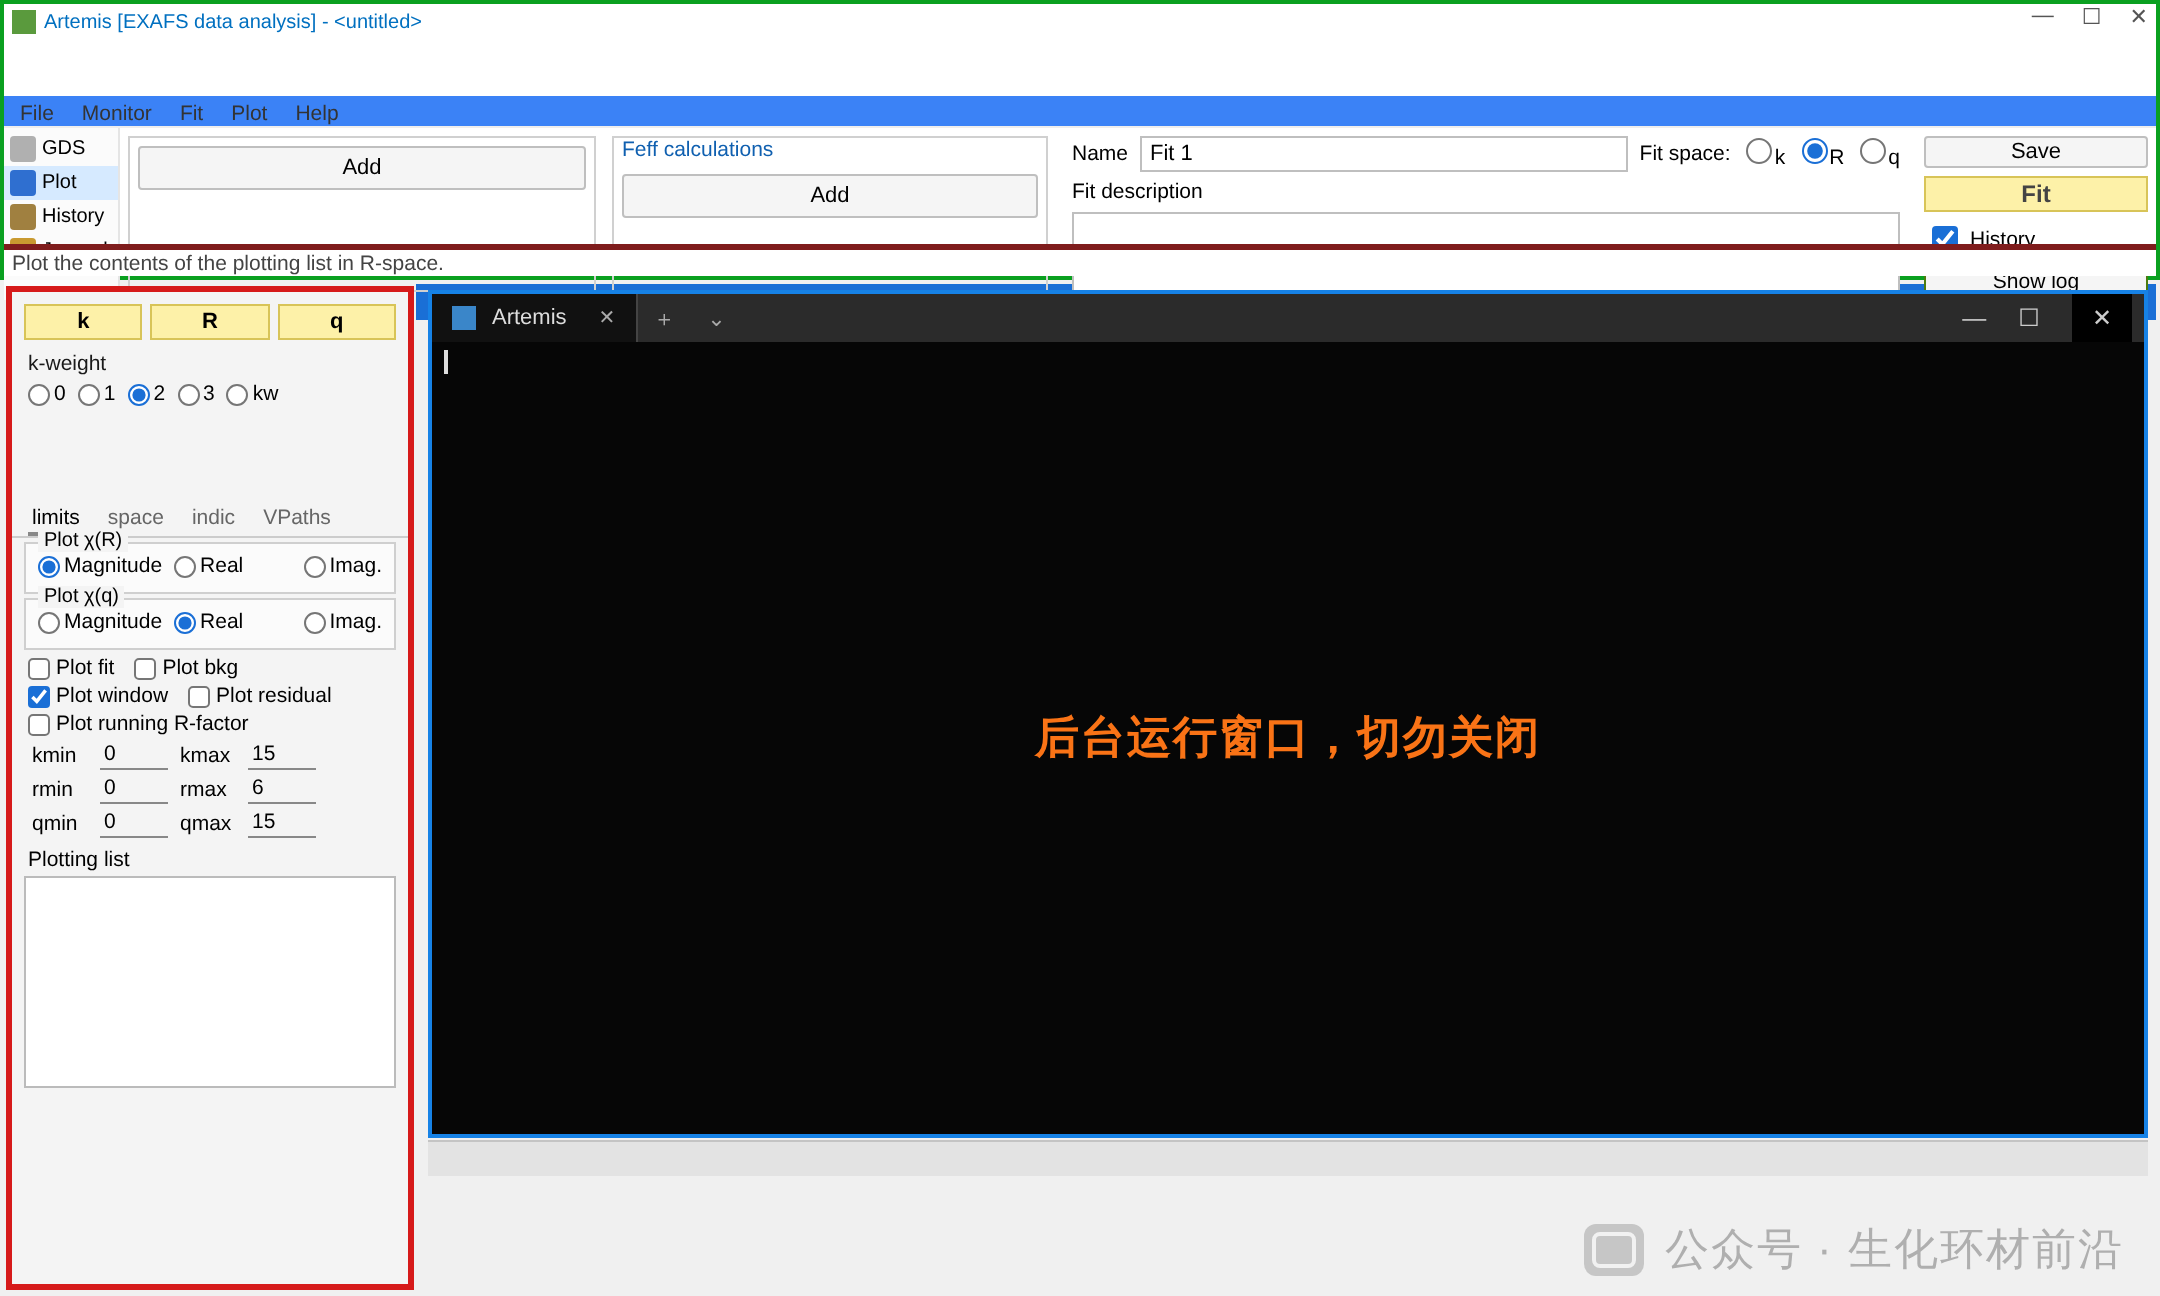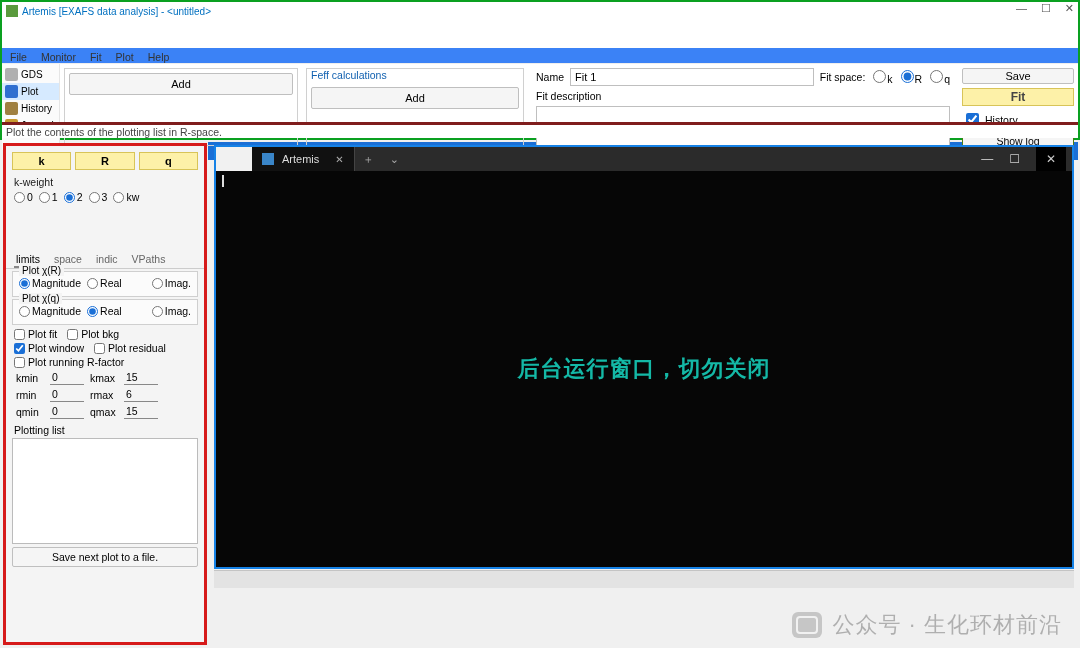--- a/index.html
+++ b/index.html
@@ -57,29 +57,29 @@
   .range-row input{ width:34px; height:15px; border:none; border-bottom:1px solid #888; background:transparent; font-size:10.5px; padding:0 2px;}
   .plist-title{ padding:4px 8px 2px;}
   .plist-box{ margin:0 6px; height:106px; border:1px solid #bbb; background:#fff;}
   .freeze-row{ display:flex; align-items:center; justify-content:space-between; padding:4px 6px; gap:6px;}
   .freeze-row label{ display:flex; align-items:center; gap:3px;}
   .clear-btn{ width:84px; height:20px; border:1px solid #bfbfbf; background:#f5f5f5; font-size:10.5px; border-radius:2px;}
   .savefile-btn{ display:block; width:calc(100% - 12px); margin:3px 6px 4px; height:20px; border:1px solid #bfbfbf; background:#f5f5f5; font-size:10.5px; border-radius:2px;}
 
   
   .console-wrap{ position:absolute; left:214px; top:145px; width:860px; height:424px; border:2px solid #1682e6; background:#f1f1f1; }
-  .console-titlebar{ height:24px; background:#2b2b2b; display:flex; align-items:center; color:#ddd; font-size:11px; position:relative;margin-left:36px;}
+  .console-titlebar{ height:24px; background:#2b2b2b; display:flex; align-items:center; color:#ddd; font-size:11px; position:relative;}
   .ct-tab{ height:24px; background:#111; display:flex; align-items:center; padding:0 10px; gap:8px; border-right:1px solid #444;}
   .ct-tab .tico{ width:12px; height:12px; background:#3a86c9;}
   .ct-close{ color:#aaa; font-size:10px; margin-left:8px;}
   .ct-plus{ padding:0 8px; color:#aaa;}
   .ct-ctrls{ position:absolute; right:6px; top:0; display:flex; gap:16px; color:#ccc; font-size:12px; line-height:24px;}
   .ct-ctrls .x{ background:#000; padding:0 10px;}
   .console-body{ height:calc(100% - 24px); background:#060606; position:relative;}
-  .console-msg{ position:absolute; left:50%; top:50%; transform:translate(-50%,-50%); color:#14b8a6; font-size:22px; font-weight:bold; white-space:nowrap; letter-spacing:1px;}
+  .console-msg{ position:absolute; left:50%; top:50%; transform:translate(-50%,-50%); color:#f97316; font-size:22px; font-weight:bold; white-space:nowrap; letter-spacing:1px;}
   .cursor{ position:absolute; left:6px; top:4px; width:2px; height:12px; background:#ddd;}
 
   
   .taskbar{ position:absolute; left:214px; top:570px; width:860px; height:18px; background:#e3e3e3; border-top:1px solid #c4c4c4;}
 
   
   .watermark{ position:absolute; right:18px; bottom:8px; display:flex; align-items:center; gap:10px; opacity:0.48; }
   .wm-ico{ width:30px; height:26px; border-radius:6px; background:#999; position:relative;}
   .wm-ico::before{content:""; position:absolute; inset:4px; border:2px solid #f4f4f4; border-radius:4px;}
   .wm-txt{ font-size:22px; color:#6a6a6a; letter-spacing:1px;}
@@ -274,21 +274,20 @@
       <input value="6" style="">
     </div>
   <div class="range-row">
       <span>qmin</span>
       <input value="0" style="">
       <span>qmax</span>
       <input value="15" style="">
     </div>
   <div class="plist-title">Plotting list</div>
   <div class="plist-box"></div>
-  <button class="savefile-btn">Save next plot to a file.</button>
 </div>
 
 <div class="console-wrap">
   <div class="console-titlebar">
     <div class="ct-tab">
       <span class="tico"></span>
       <span>Artemis</span>
       <span class="ct-close">✕</span>
     </div>
     <span class="ct-plus">＋</span>

